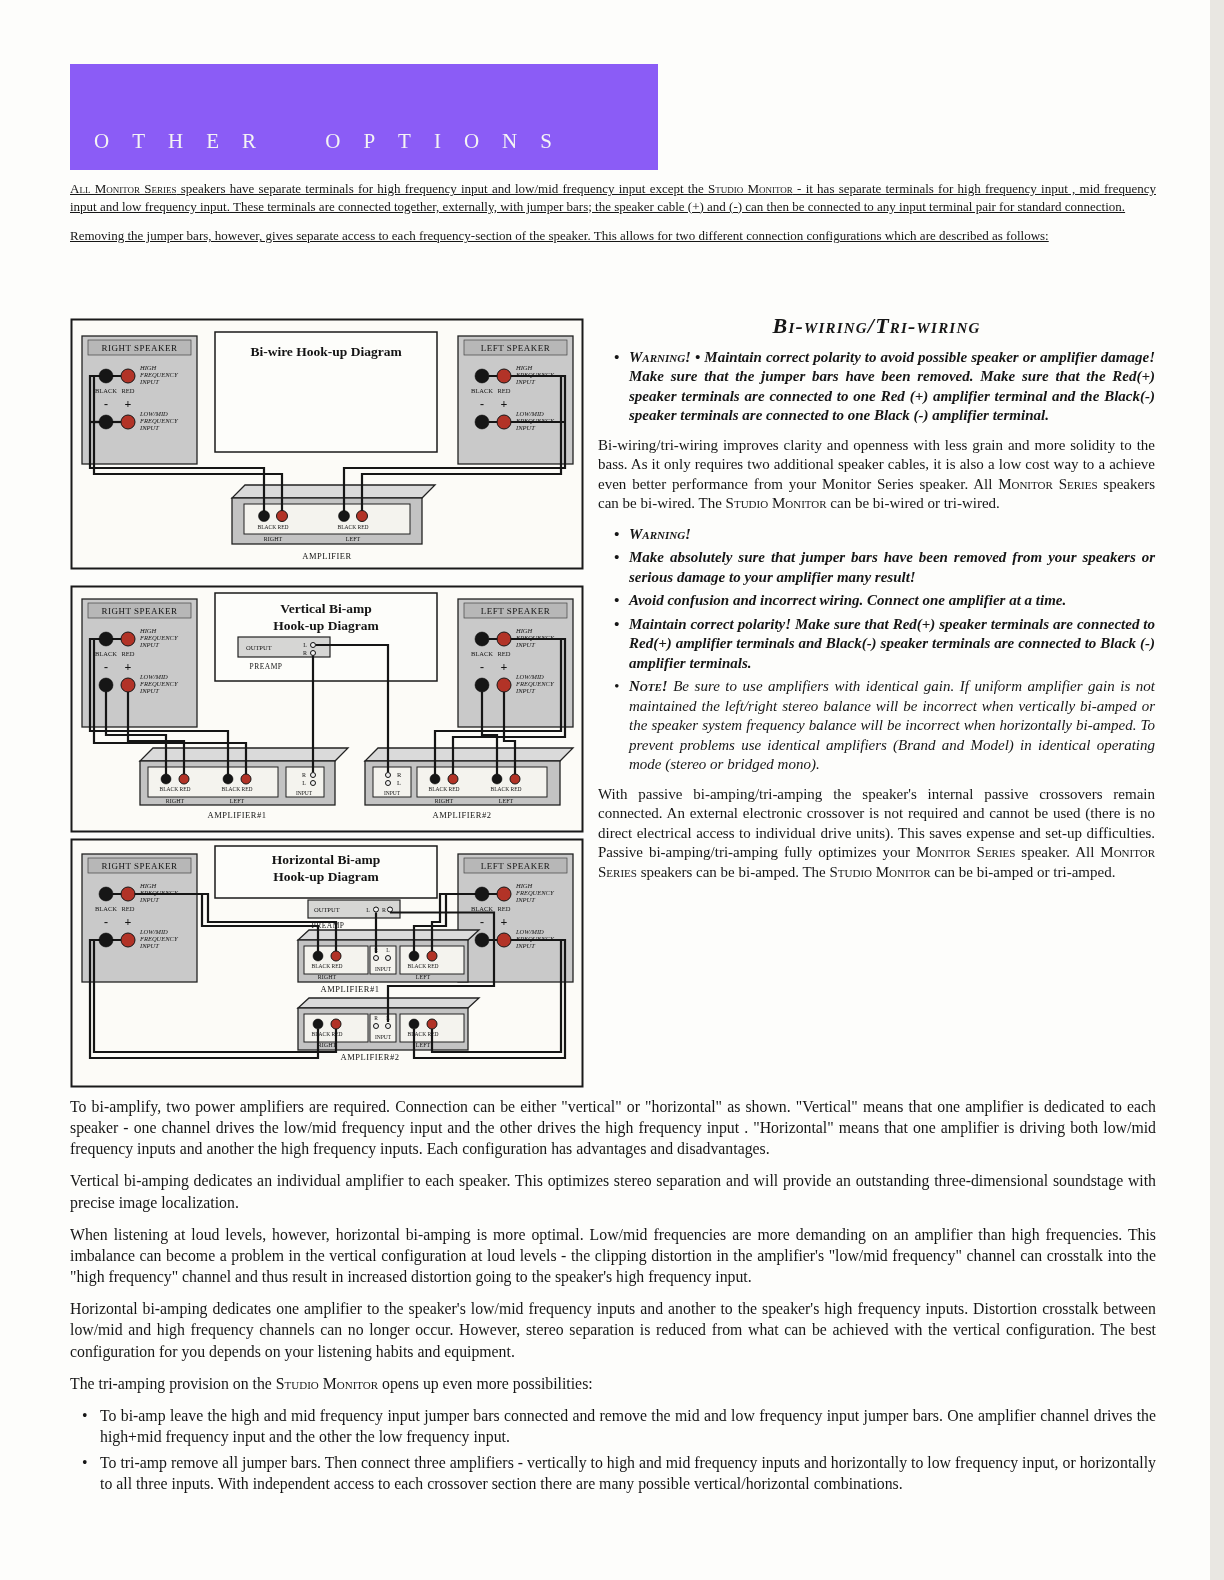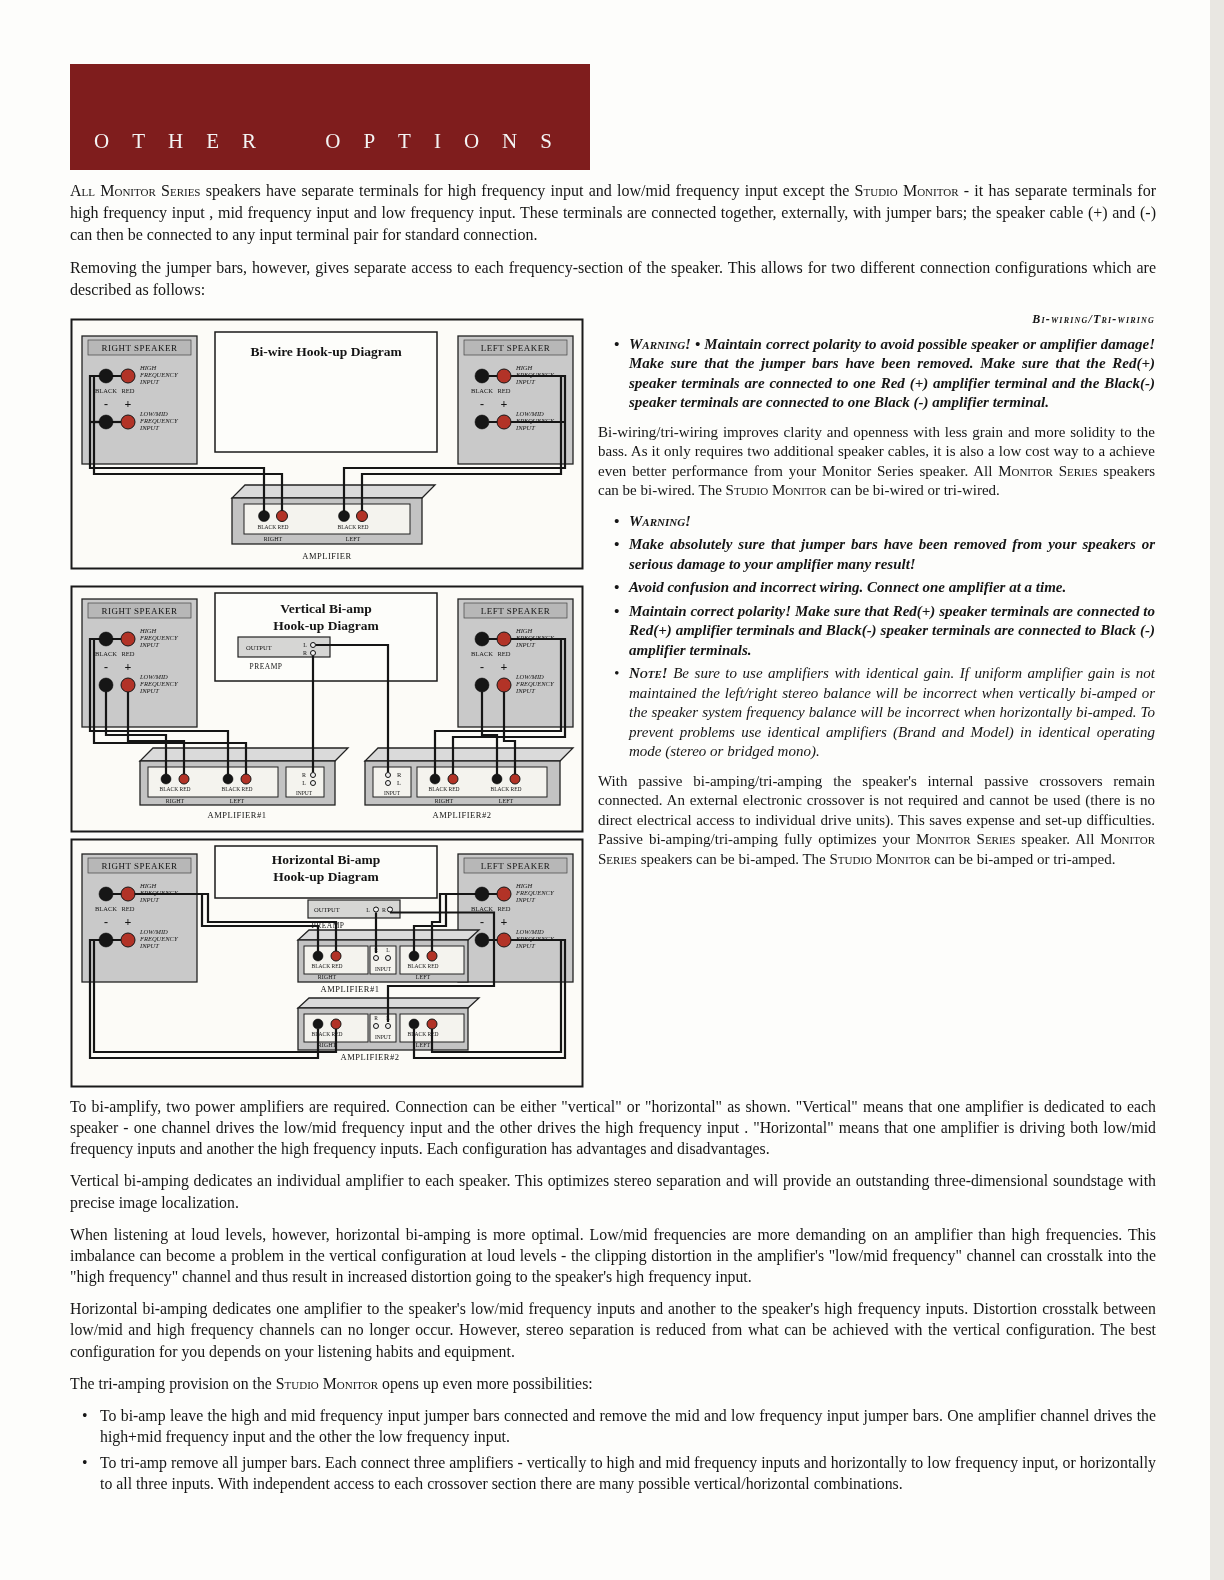--- a/index.html
+++ b/index.html
@@ -1,31 +1,31 @@
 <!DOCTYPE html>
 <html><head>
 <meta charset="utf-8">
 <style>
   *{box-sizing:border-box}
   html,body{margin:0;padding:0;background:#f4f2ee;}
   .page{position:relative;width:1224px;height:1580px;background:#fdfdfb;font-family:"Liberation Serif",serif;color:#161616;overflow:hidden;}
   .page::after{content:"";position:absolute;right:0;top:0;width:14px;height:100%;background:#e9e7e2;}
 
   
-  .header-box{position:absolute;left:70px;top:64px;width:520px;height:106px;background:#7f1d1d;}
+  .header-box{position:absolute;left:70px;top:64px;width:588px;height:106px;background:#8b5cf6;}
   .header-title{position:absolute;left:24px;bottom:16px;color:#f4f4f4;font-size:21px;letter-spacing:23px;word-spacing:18px;white-space:nowrap;}
 
   
-  .intro{position:absolute;left:70px;top:180px;width:1086px;font-size:16px;line-height:1.36;text-align:justify;}
+  .intro{position:absolute;left:70px;top:180px;width:1086px;font-size:13px;line-height:1.36;text-align:justify;text-decoration:underline;}
   .intro p{margin:0 0 12px 0;}
   .bottom{position:absolute;left:70px;top:1096px;width:1086px;font-size:15.8px;line-height:1.34;text-align:justify;}
   .bottom p{margin:0 0 11px 0;}
   .right-col{position:absolute;left:598px;top:312px;width:557px;font-size:15px;line-height:1.3;text-align:justify;}
   .right-col p{margin:0 0 11px 0;}
-  .rc-h{margin:0 0 7px 0;font-size:12px;font-style:italic;font-weight:bold;font-variant:small-caps;letter-spacing:1.2px;text-align:right;}
+  .rc-h{margin:0 0 7px 0;font-size:22px;font-style:italic;font-weight:bold;font-variant:small-caps;letter-spacing:1.2px;text-align:center;}
   .sc{font-variant:small-caps;}
   .b{font-weight:bold;}
   .blist{margin:0 0 10px 16px;}
   .bitem{position:relative;padding-left:15px;margin:0 0 4px 0;}
   .bitem::before{content:"\2022";position:absolute;left:0;top:0;}
   .bold-it{font-weight:bold;font-style:italic;}
   .note{font-style:italic;}
   .bot-list{margin-left:12px;}
   .bot-list .bitem{padding-left:18px;margin-bottom:5px;}
 
@@ -407,17 +407,17 @@
   </div>
 
   <div class="bottom">
     <p><span>To bi-amplify, two power amplifiers are required. Connection can be either "vertical" or "horizontal" as shown. "Vertical" means that one amplifier is dedicated to each speaker - one channel drives the low/mid frequency input and the other drives the high frequency input . "Horizontal"  means that one amplifier is driving both low/mid frequency inputs and another the high frequency inputs. Each configuration has advantages and disadvantages.</span></p>
     <p><span>Vertical bi-amping dedicates an individual amplifier to each speaker. This optimizes stereo separation and will provide an outstanding three-dimensional soundstage with precise image localization.</span></p>
     <p><span>When listening at loud levels, however, horizontal bi-amping is more optimal. Low/mid frequencies are more demanding on an amplifier than high frequencies. This imbalance can become a problem in the vertical configuration at loud levels - the clipping distortion in the amplifier's "low/mid frequency" channel can crosstalk into the "high frequency" channel and thus result in increased distortion going to the speaker's high frequency input.</span></p>
     <p><span>Horizontal bi-amping dedicates one amplifier to the speaker's low/mid frequency inputs and another to the speaker's high frequency inputs. Distortion crosstalk between low/mid and high frequency channels can no longer occur. However, stereo separation is reduced from what can be achieved with the vertical configuration. The best configuration for you depends on your listening habits and equipment.</span></p>
     <p><span>The tri-amping provision on the </span><span class="sc">Studio Monitor</span><span> opens up even more possibilities:</span></p>
     <div class="blist bot-list">
       <div class="bitem"><span>To bi-amp leave the high and mid frequency input jumper bars connected and remove the mid and low frequency input jumper bars. One amplifier channel drives the high+mid frequency input and the other the low frequency input.</span></div>
-      <div class="bitem"><span>To tri-amp remove all jumper bars. Each connect three amplifiers - vertically to high and mid frequency inputs and horizontally to low frequency input, or horizontally to all three inputs. With independent access to each crossover section there are many possible vertical/horizontal combinations.</span></div>
+      <div class="bitem"><span>To tri-amp remove all jumper bars. Then connect three amplifiers - vertically to high and mid frequency inputs and horizontally to low frequency input, or horizontally to all three inputs. With independent access to each crossover section there are many possible vertical/horizontal combinations.</span></div>
     </div>
   </div>
 
 </div>
 
 </body></html>

